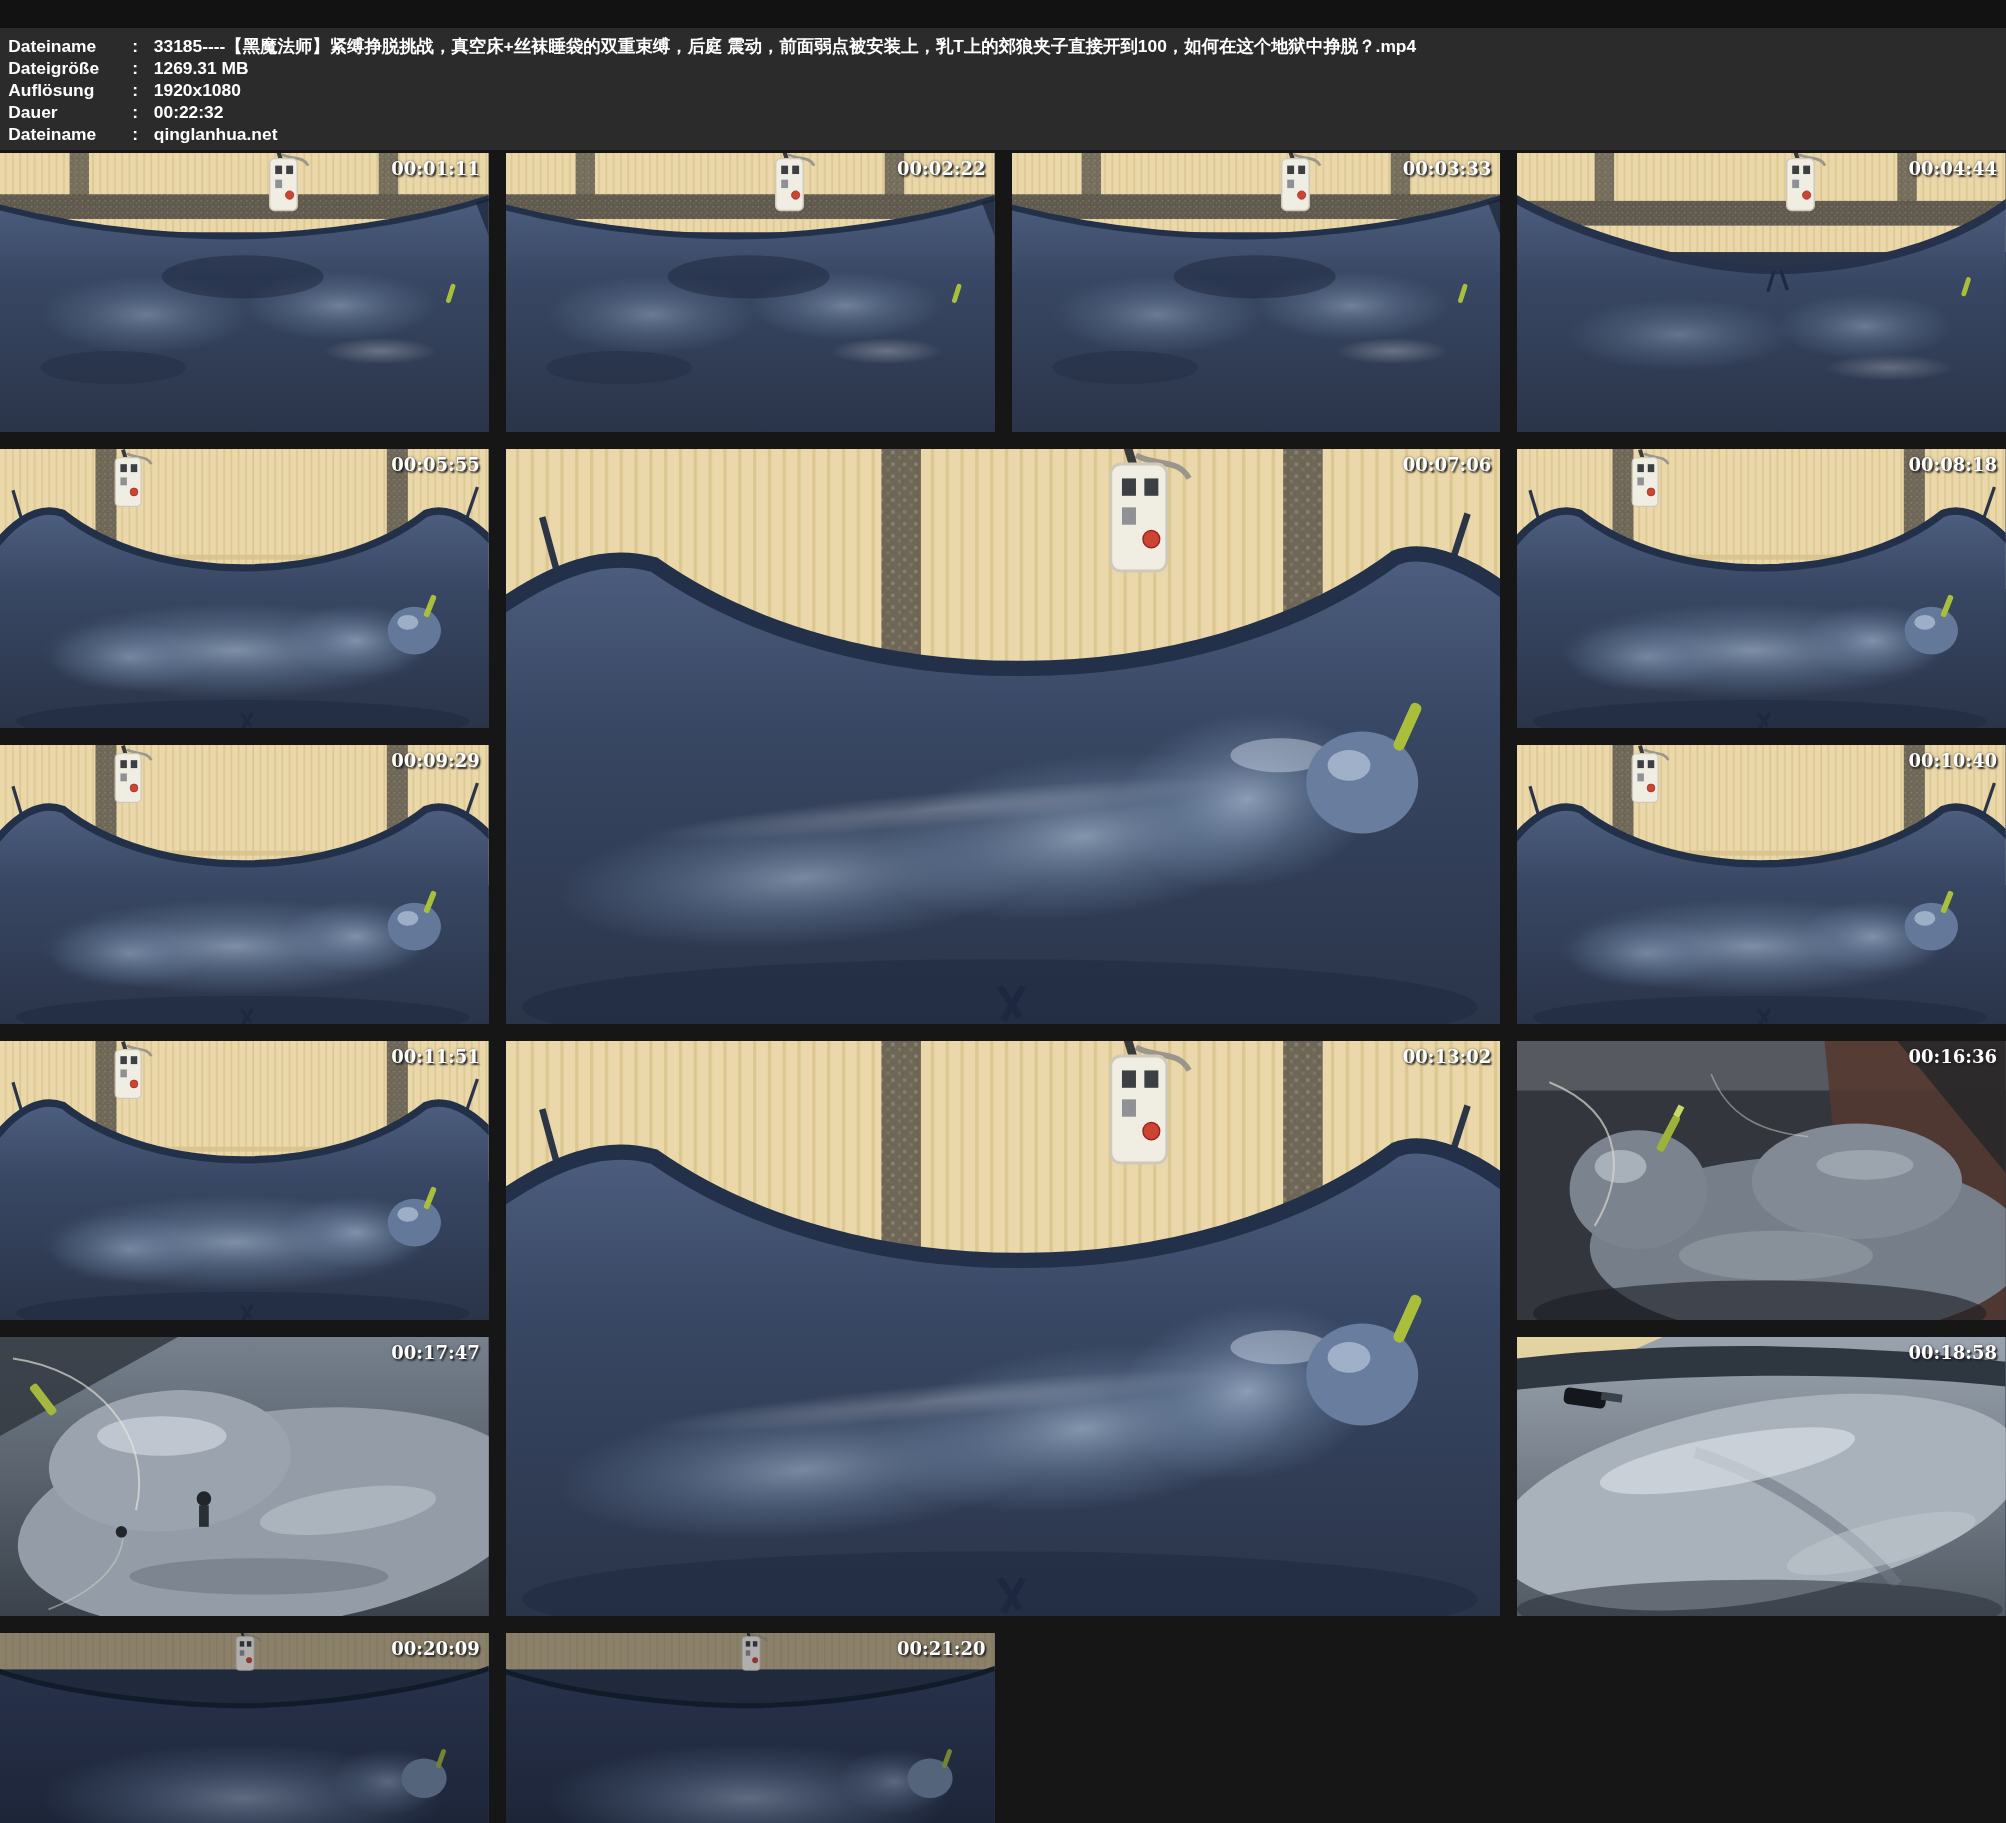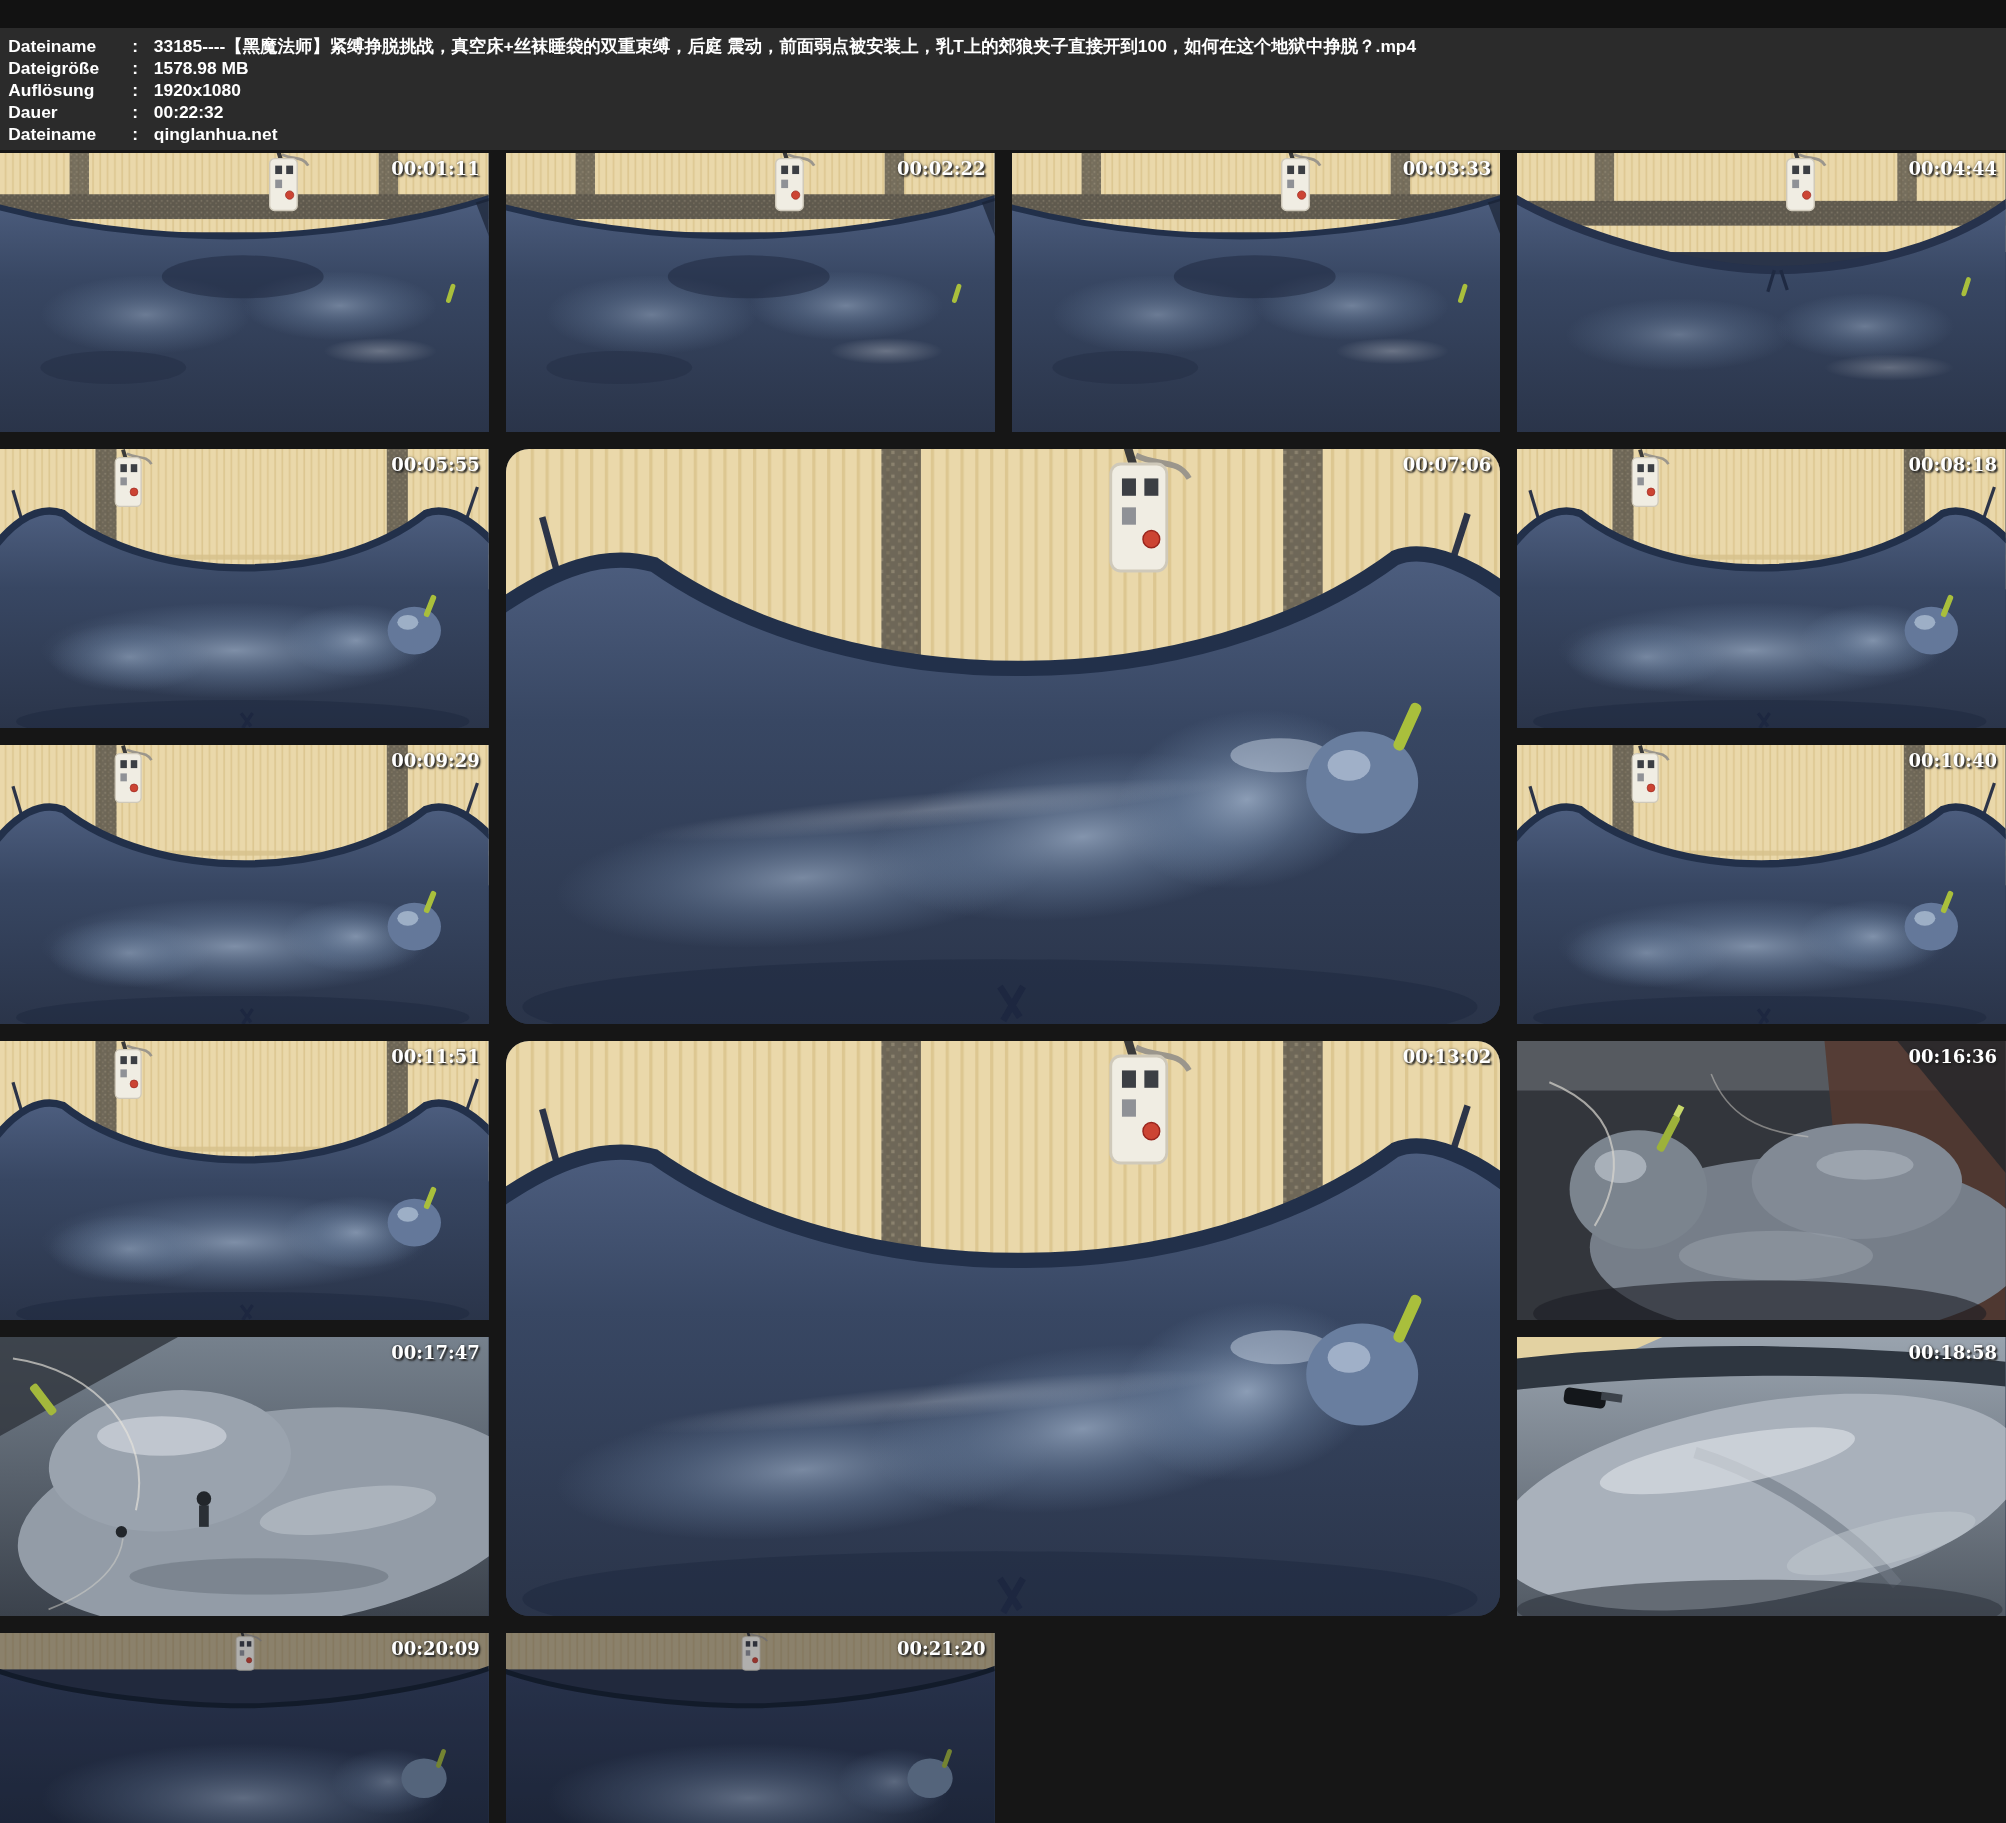--- a/index.html
+++ b/index.html
@@ -36,21 +36,21 @@
     padding-top:3.3px;
     background:#161616;
     grid-auto-flow:dense;
   }
   .thumb{
     position:relative;
     margin:0;
     overflow:hidden;
     background:#2a3449;
   }
-  .thumb.big{grid-row:span 2;grid-column:span 2;border-radius:23px;}
+  .thumb.big{grid-row:span 2;grid-column:span 2;}
   .art{
     position:absolute;inset:0;
     width:100%;height:100%;
     display:block;
   }
   .ts{
     position:absolute;top:5px;right:9px;
     font-family:"DejaVu Serif",serif;
     font-weight:700;
     font-size:18px;
@@ -249,21 +249,21 @@
   <header class="meta">
   <div class="meta-row">
     <span class="m-label">Dateiname</span>
     <span class="m-sep">:</span>
     <span class="m-value">33185----【黑魔法师】紧缚挣脱挑战，真空床+丝袜睡袋的双重束缚，后庭 震动，前面弱点被安装上，乳T上的郊狼夹子直接开到100，如何在这个地狱中挣脱？.mp4</span>
   </div>
 
   <div class="meta-row">
     <span class="m-label">Dateigröße</span>
     <span class="m-sep">:</span>
-    <span class="m-value">1578.98 MB</span>
+    <span class="m-value">1269.31 MB</span>
   </div>
 
   <div class="meta-row">
     <span class="m-label">Auflösung</span>
     <span class="m-sep">:</span>
     <span class="m-value">1920x1080</span>
   </div>
 
   <div class="meta-row">
     <span class="m-label">Dauer</span>

